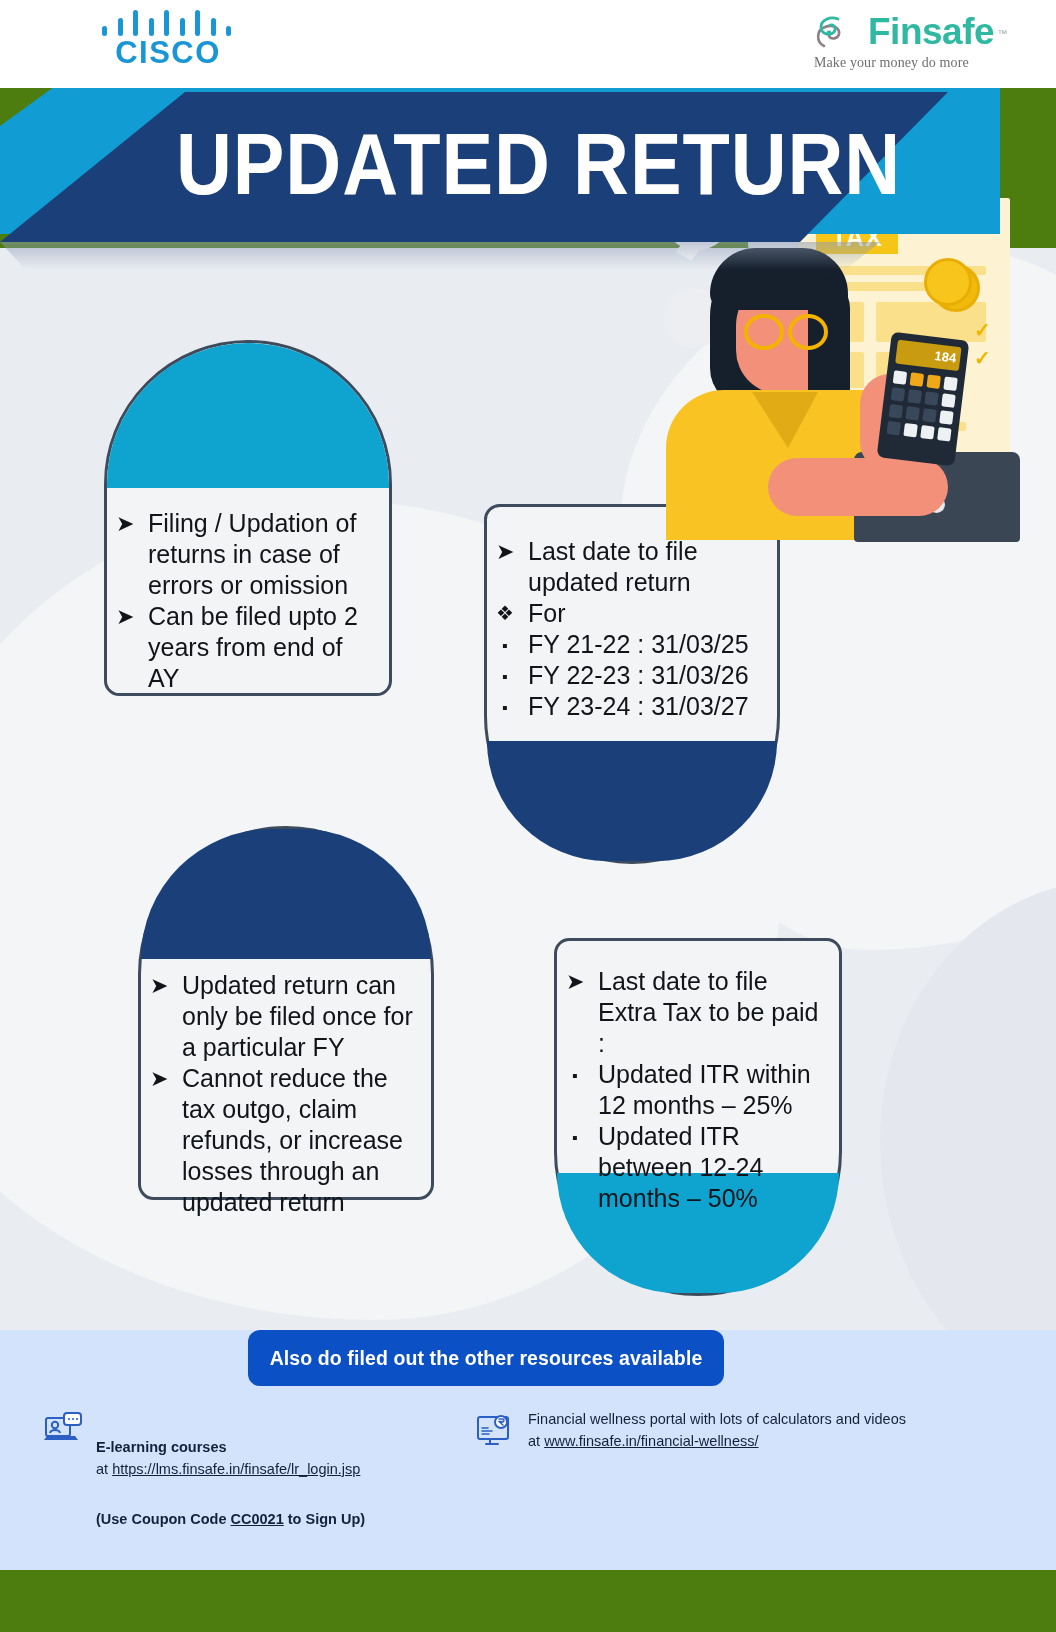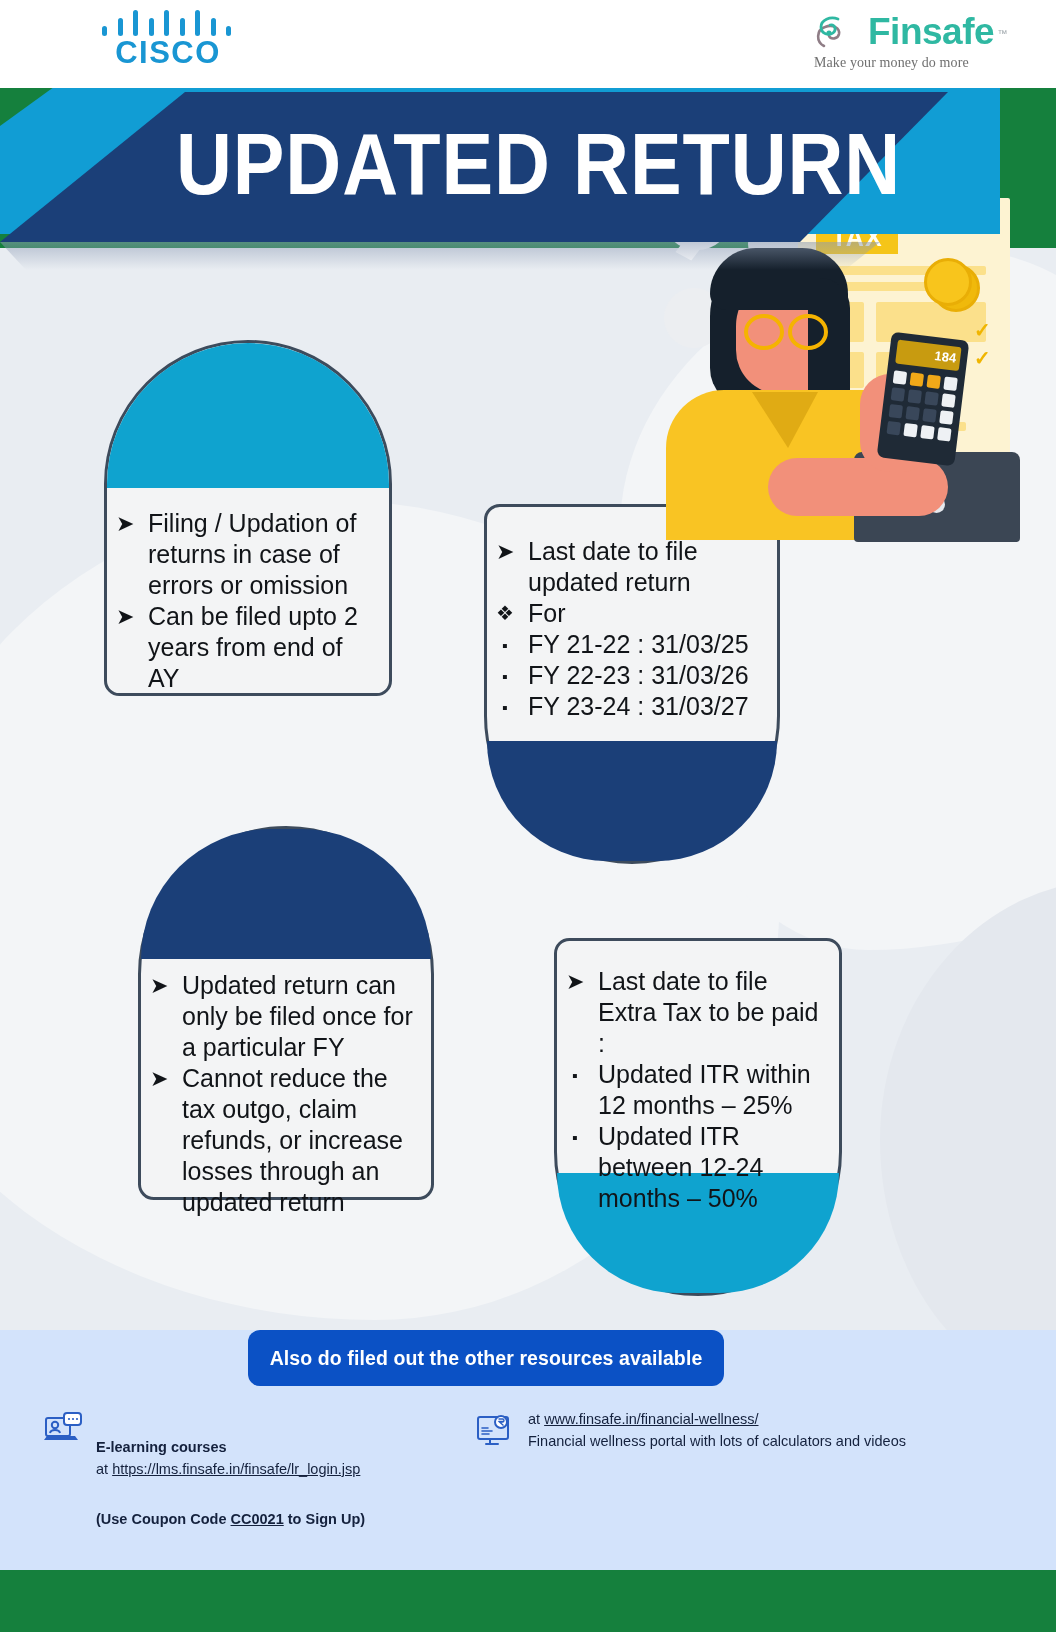--- a/index.html
+++ b/index.html
@@ -2,21 +2,21 @@
 <html><head>
 <meta charset="utf-8">
 <style>
   * { box-sizing: border-box; margin: 0; padding: 0; }
   html, body {
     width: 1056px; height: 1632px;
     font-family: "Liberation Sans", sans-serif;
     background: #ffffff;
     overflow: hidden;
   }
-  .page { position: relative; width: 1056px; height: 1632px; overflow: hidden; background:#15803d; }
+  .page { position: relative; width: 1056px; height: 1632px; overflow: hidden; background:#4d7c0f; }
 
   
   .bg-main {
     position:absolute; left:0; top:248px; width:1056px; height:1082px;
     background:#e9edf2;
   }
   .bg-blob-a {
     position:absolute; left:-120px; top:500px; width:900px; height:820px;
     background:#f3f5f7; border-radius:50% 50% 45% 55% / 55% 48% 52% 45%;
   }
@@ -393,21 +393,21 @@
     <div class="ficon">
       <svg width="42" height="42" viewBox="0 0 42 42" fill="none" stroke="#2b5fc4" stroke-width="2">
         <rect x="4" y="9" width="30" height="22" rx="2"></rect>
         <path d="M16 31 v4 M12 36 h12" stroke-linecap="round"></path>
         <circle cx="27" cy="14" r="6" fill="#fff"></circle>
         <path d="M24.5 11 h5 M24.5 13.5 h5 M28.5 11 c2 0 2 3 0 3 h-3 l4 3.5" stroke-width="1.4"></path>
         <path d="M8 20 h6 M8 23 h10 M8 26 h7" stroke-width="1.6" stroke-linecap="round"></path>
       </svg>
     </div>
     <div class="ftext">
+      <div>Financial wellness portal with lots of calculators and videos</div>
       <div>
         <span>at </span><span class="u">www.finsafe.in/financial-wellness/</span>
       </div>
-      <div>Financial wellness portal with lots of calculators and videos</div>
     </div>
   </div>
 
 
 </div>
 
 </body></html>

